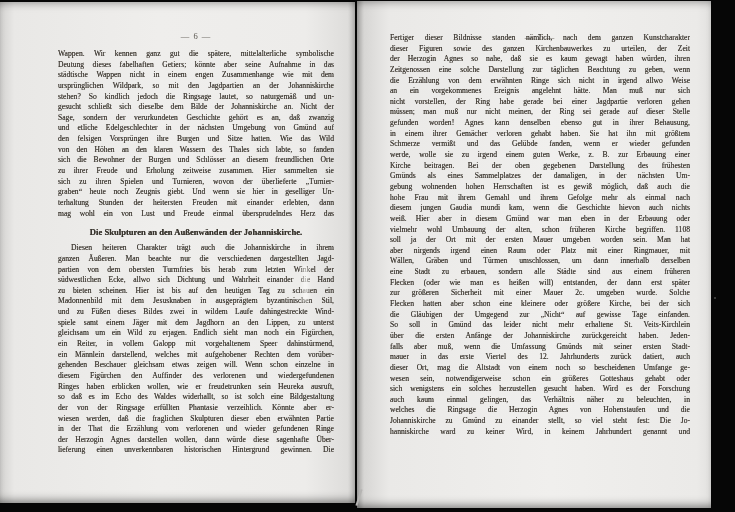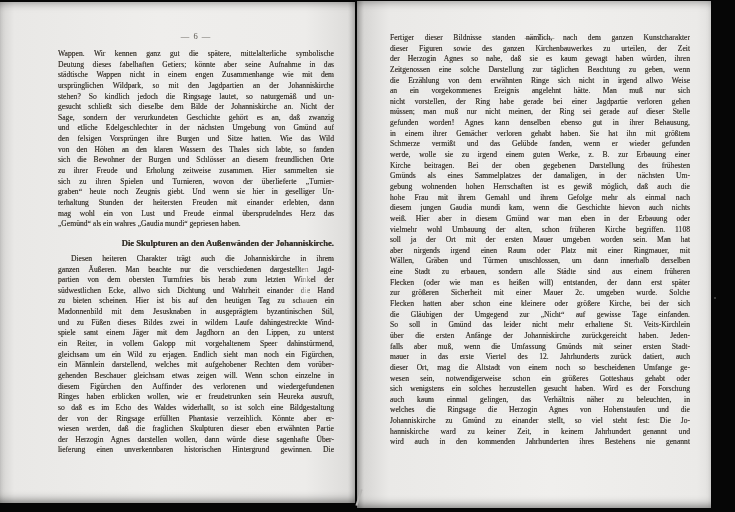--- a/index.html
+++ b/index.html
@@ -45,21 +45,21 @@
     text-shadow:0 0 .5px rgba(62,57,50,.85);
     text-align:justify;
     text-align-last:justify;
     overflow:hidden;
     white-space:normal;
   }
   .line.short { text-align-last:left; }
   .line.indent { text-indent:13px; }
   .heading {
     font-weight:bold;
-    text-align:right;
+    text-align:center;
     font-size:8.6px; line-height:12px;
     color:#3a362f;
     text-shadow:0 0 .5px rgba(50,46,40,.9);
     margin-top:7px; margin-bottom:5px;
   }
   
   .streak {
     position:absolute; left:303px; top:266px; width:5px; height:36px;
     background:rgba(251,251,249,.85);
     filter:blur(2px);
@@ -93,41 +93,41 @@
           <div class="line">Sage, sondern der verurkundeten Geschichte gehört es an, daß zwanzig</div>
           <div class="line">und etliche Edelgeschlechter in der nächsten Umgebung von Gmünd auf</div>
           <div class="line">den felsigen Vorsprüngen ihre Burgen und Sitze hatten.  Wie das Wild</div>
           <div class="line">von den Höhen an den klaren Wassern des Thales sich labte, so fanden</div>
           <div class="line">sich die Bewohner der Burgen und Schlösser an diesem freundlichen Orte</div>
           <div class="line">zu ihrer Freude und Erholung zeitweise zusammen.  Hier sammelten sie</div>
           <div class="line">sich zu ihren Spielen und Turnieren, wovon der überlieferte „Turnier-</div>
           <div class="line">graben“ heute noch Zeugnis giebt.  Und wenn sie hier in geselliger Un-</div>
           <div class="line">terhaltung Stunden der heitersten Freuden mit einander erlebten, dann</div>
           <div class="line">mag wohl ein von Lust und Freude einmal übersprudelndes Herz das</div>
-          <div class="line short">„Gemünd“ als ein wahres „Gaudia mundi“ gepriesen haben.</div>
         </div>
         <div class="heading">Die Skulpturen an den Außenwänden der Johanniskirche.</div>
         <div class="para">
           <div class="line indent">Diesen heiteren Charakter trägt auch die Johanniskirche in ihrem</div>
           <div class="line">ganzen Äußeren.  Man beachte nur die verschiedenen dargestellten Jagd-</div>
           <div class="line">partien von dem obersten Turmfries bis herab zum letzten Winkel der</div>
           <div class="line">südwestlichen Ecke, allwo sich Dichtung und Wahrheit einander die Hand</div>
           <div class="line">zu bieten scheinen.  Hier ist bis auf den heutigen Tag zu schauen ein</div>
           <div class="line">Madonnenbild mit dem Jesusknaben in ausgeprägtem byzantinischen Stil,</div>
           <div class="line">und zu Füßen dieses Bildes zwei in wildem Laufe dahingestreckte Wind-</div>
           <div class="line">spiele samt einem Jäger mit dem Jagdhorn an den Lippen, zu unterst</div>
+          <div class="line">gleichsam um ein Wild zu erjagen.  Endlich sieht man noch ein Figürchen,</div>
           <div class="line">ein Reiter, in vollem Galopp mit vorgehaltenem Speer dahinstürmend,</div>
-          <div class="line">gleichsam um ein Wild zu erjagen.  Endlich sieht man noch ein Figürchen,</div>
           <div class="line">ein Männlein darstellend, welches mit aufgehobener Rechten dem vorüber-</div>
           <div class="line">gehenden Beschauer gleichsam etwas zeigen will.  Wenn schon einzelne in</div>
           <div class="line">diesem Figürchen den Auffinder des verlorenen und wiedergefundenen</div>
           <div class="line">Ringes haben erblicken wollen, wie er freudetrunken sein Heureka ausruft,</div>
           <div class="line">so daß es im Echo des Waldes widerhallt, so ist solch eine Bildgestaltung</div>
           <div class="line">der von der Ringsage erfüllten Phantasie verzeihlich.  Könnte aber er-</div>
           <div class="line">wiesen werden, daß die fraglichen Skulpturen dieser eben erwähnten Partie</div>
+          <div class="line">in der That die Erzählung vom verlorenen und wieder gefundenen Ringe</div>
           <div class="line">der Herzogin Agnes darstellen wollen, dann würde diese sagenhafte Über-</div>
           <div class="line">lieferung einen unverkennbaren historischen Hintergrund gewinnen.  Die</div>
         </div>
       </div>
   </div>
 
   <div class="page right">
     <div class="pagenum">—  7  —</div>
     <div class="content">
         <div class="para">
@@ -161,22 +161,21 @@
           <div class="line">So soll in Gmünd das leider nicht mehr erhaltene St. Veits-Kirchlein</div>
           <div class="line">über die ersten Anfänge der Johanniskirche zurückgereicht haben.  Jeden-</div>
           <div class="line">falls aber muß, wenn die Umfassung Gmünds mit seiner ersten Stadt-</div>
           <div class="line">mauer in das erste Viertel des 12. Jahrhunderts zurück datiert, auch</div>
           <div class="line">dieser Ort, mag die Altstadt von einem noch so bescheidenen Umfange ge-</div>
           <div class="line">wesen sein, notwendigerweise schon ein größeres Gotteshaus gehabt oder</div>
           <div class="line">sich wenigstens ein solches herzustellen gesucht haben. Wird es der Forschung</div>
           <div class="line">auch kaum einmal gelingen, das Verhältnis näher zu beleuchten, in</div>
           <div class="line">welches die Ringsage die Herzogin Agnes von Hohenstaufen und die</div>
           <div class="line">Johanniskirche zu Gmünd zu einander stellt, so viel steht fest:  Die Jo-</div>
-          <div class="line">hanniskirche ward zu keiner Zeit, in keinem Jahrhundert genannt und</div>
-          <div class="line">wird auch in den kommenden Jahrhunderten ihres Bestehens nie genannt</div>
+          <div class="line">hanniskirche ward zu keiner Wird, in keinem Jahrhundert genannt und</div>
         </div>
       </div>
   </div>
 
   <div class="streak"></div>
   <div class="curl"></div>
   <div class="speck"></div>
 
 </div>
 

